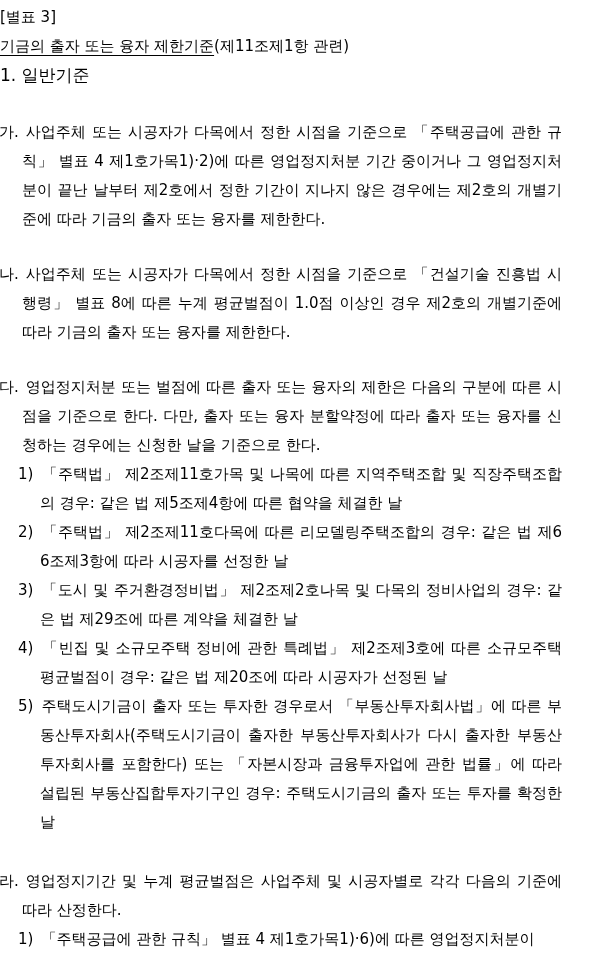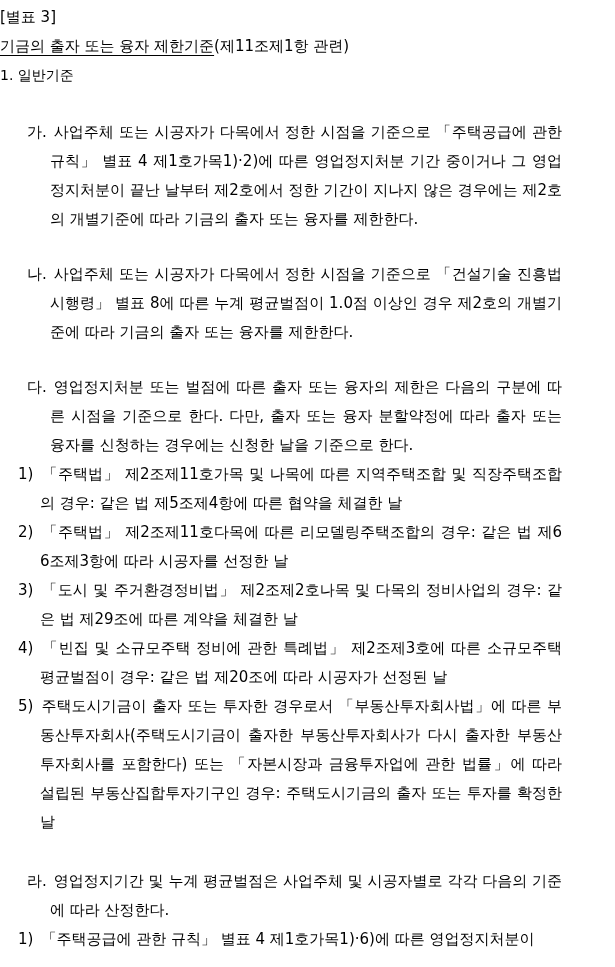--- a/index.html
+++ b/index.html
@@ -9,25 +9,25 @@
     overflow:hidden;
     background:#ffffff;color:#000000;
     font-family:"DejaVu Sans","Liberation Sans",sans-serif;
     font-size:15px;line-height:29px;
     box-sizing:border-box;
     padding:3px 2px 0 0;
   }
   .annex{padding-left:0;}
   .title-line{text-align:left;white-space:nowrap;}
   .title-main{text-decoration:underline;text-underline-offset:4px;}
-  .h1{margin:0;font-weight:normal;font-size:14px;line-height:29px;}
+  .h1{margin:0;font-weight:normal;font-size:17px;line-height:29px;}
   .para{
     text-align:justify;
     word-break:break-all;
-    padding-left:50px;
+    padding-left:22px;
     text-indent:-23px;
     margin:0;
   }
   .para .plabel{margin-right:7px;}
   .sub{
     text-align:justify;
     word-break:break-all;
     padding-left:40px;
     text-indent:-22px;
     margin:0;

